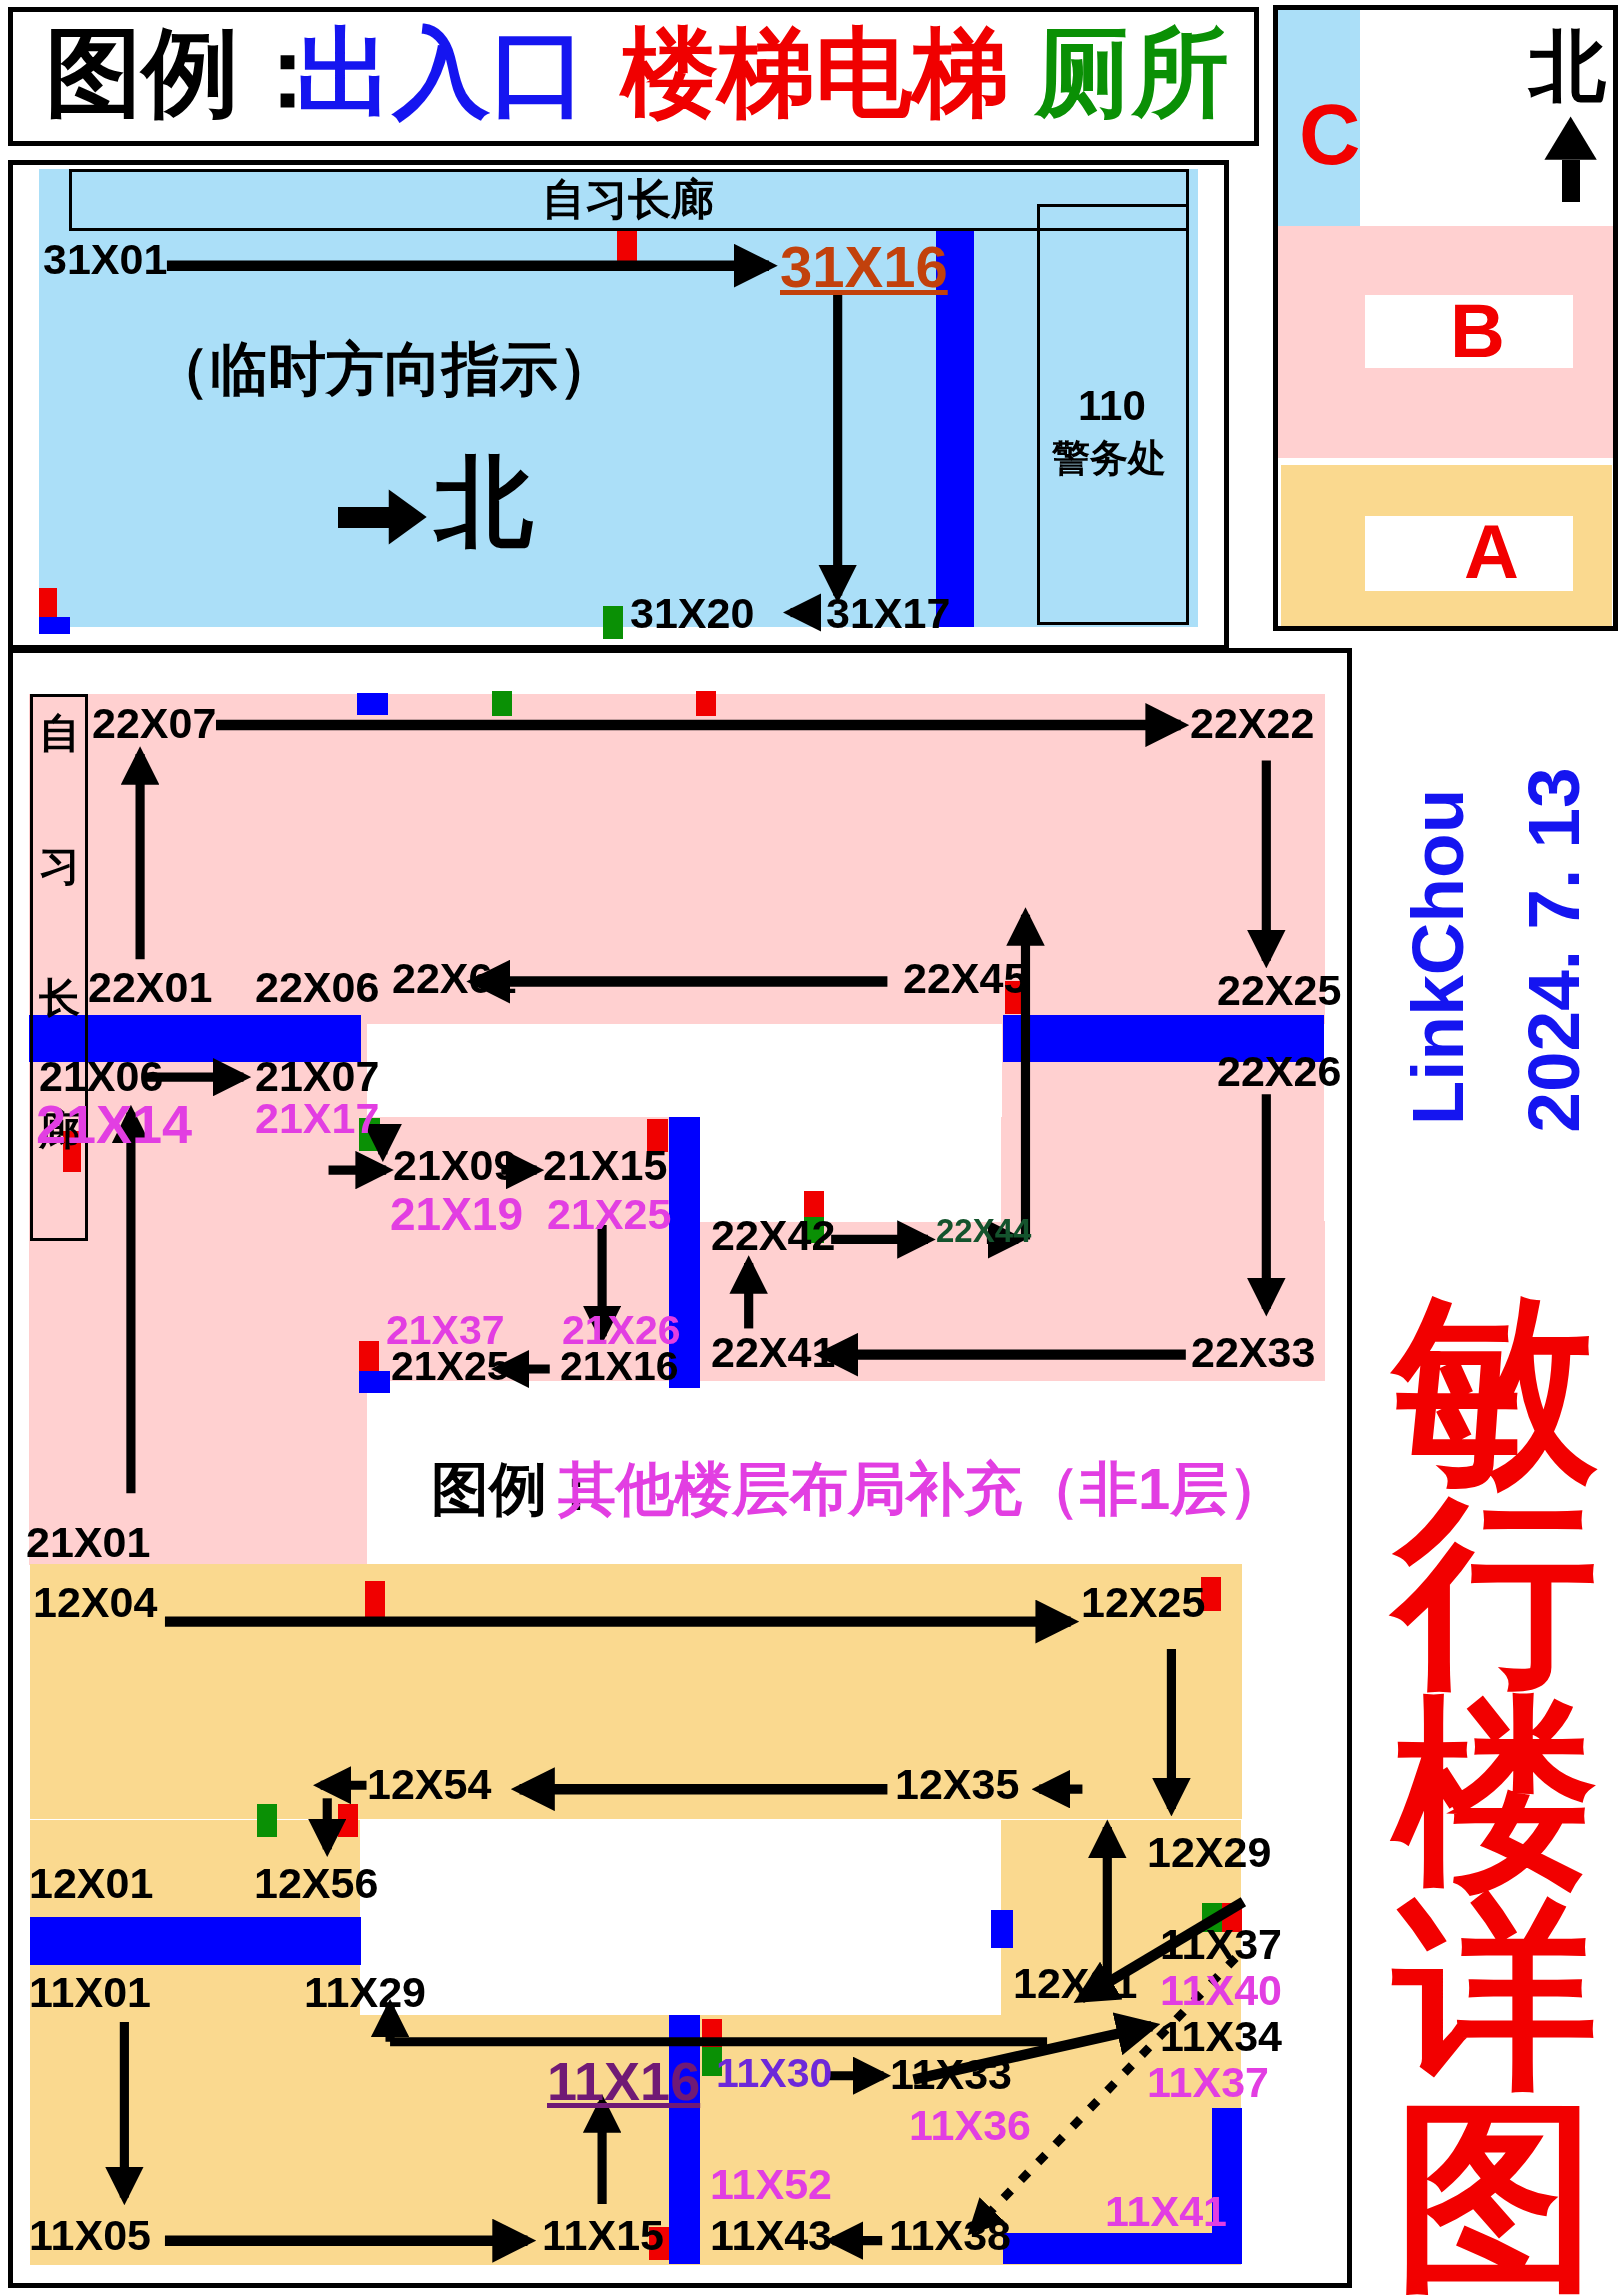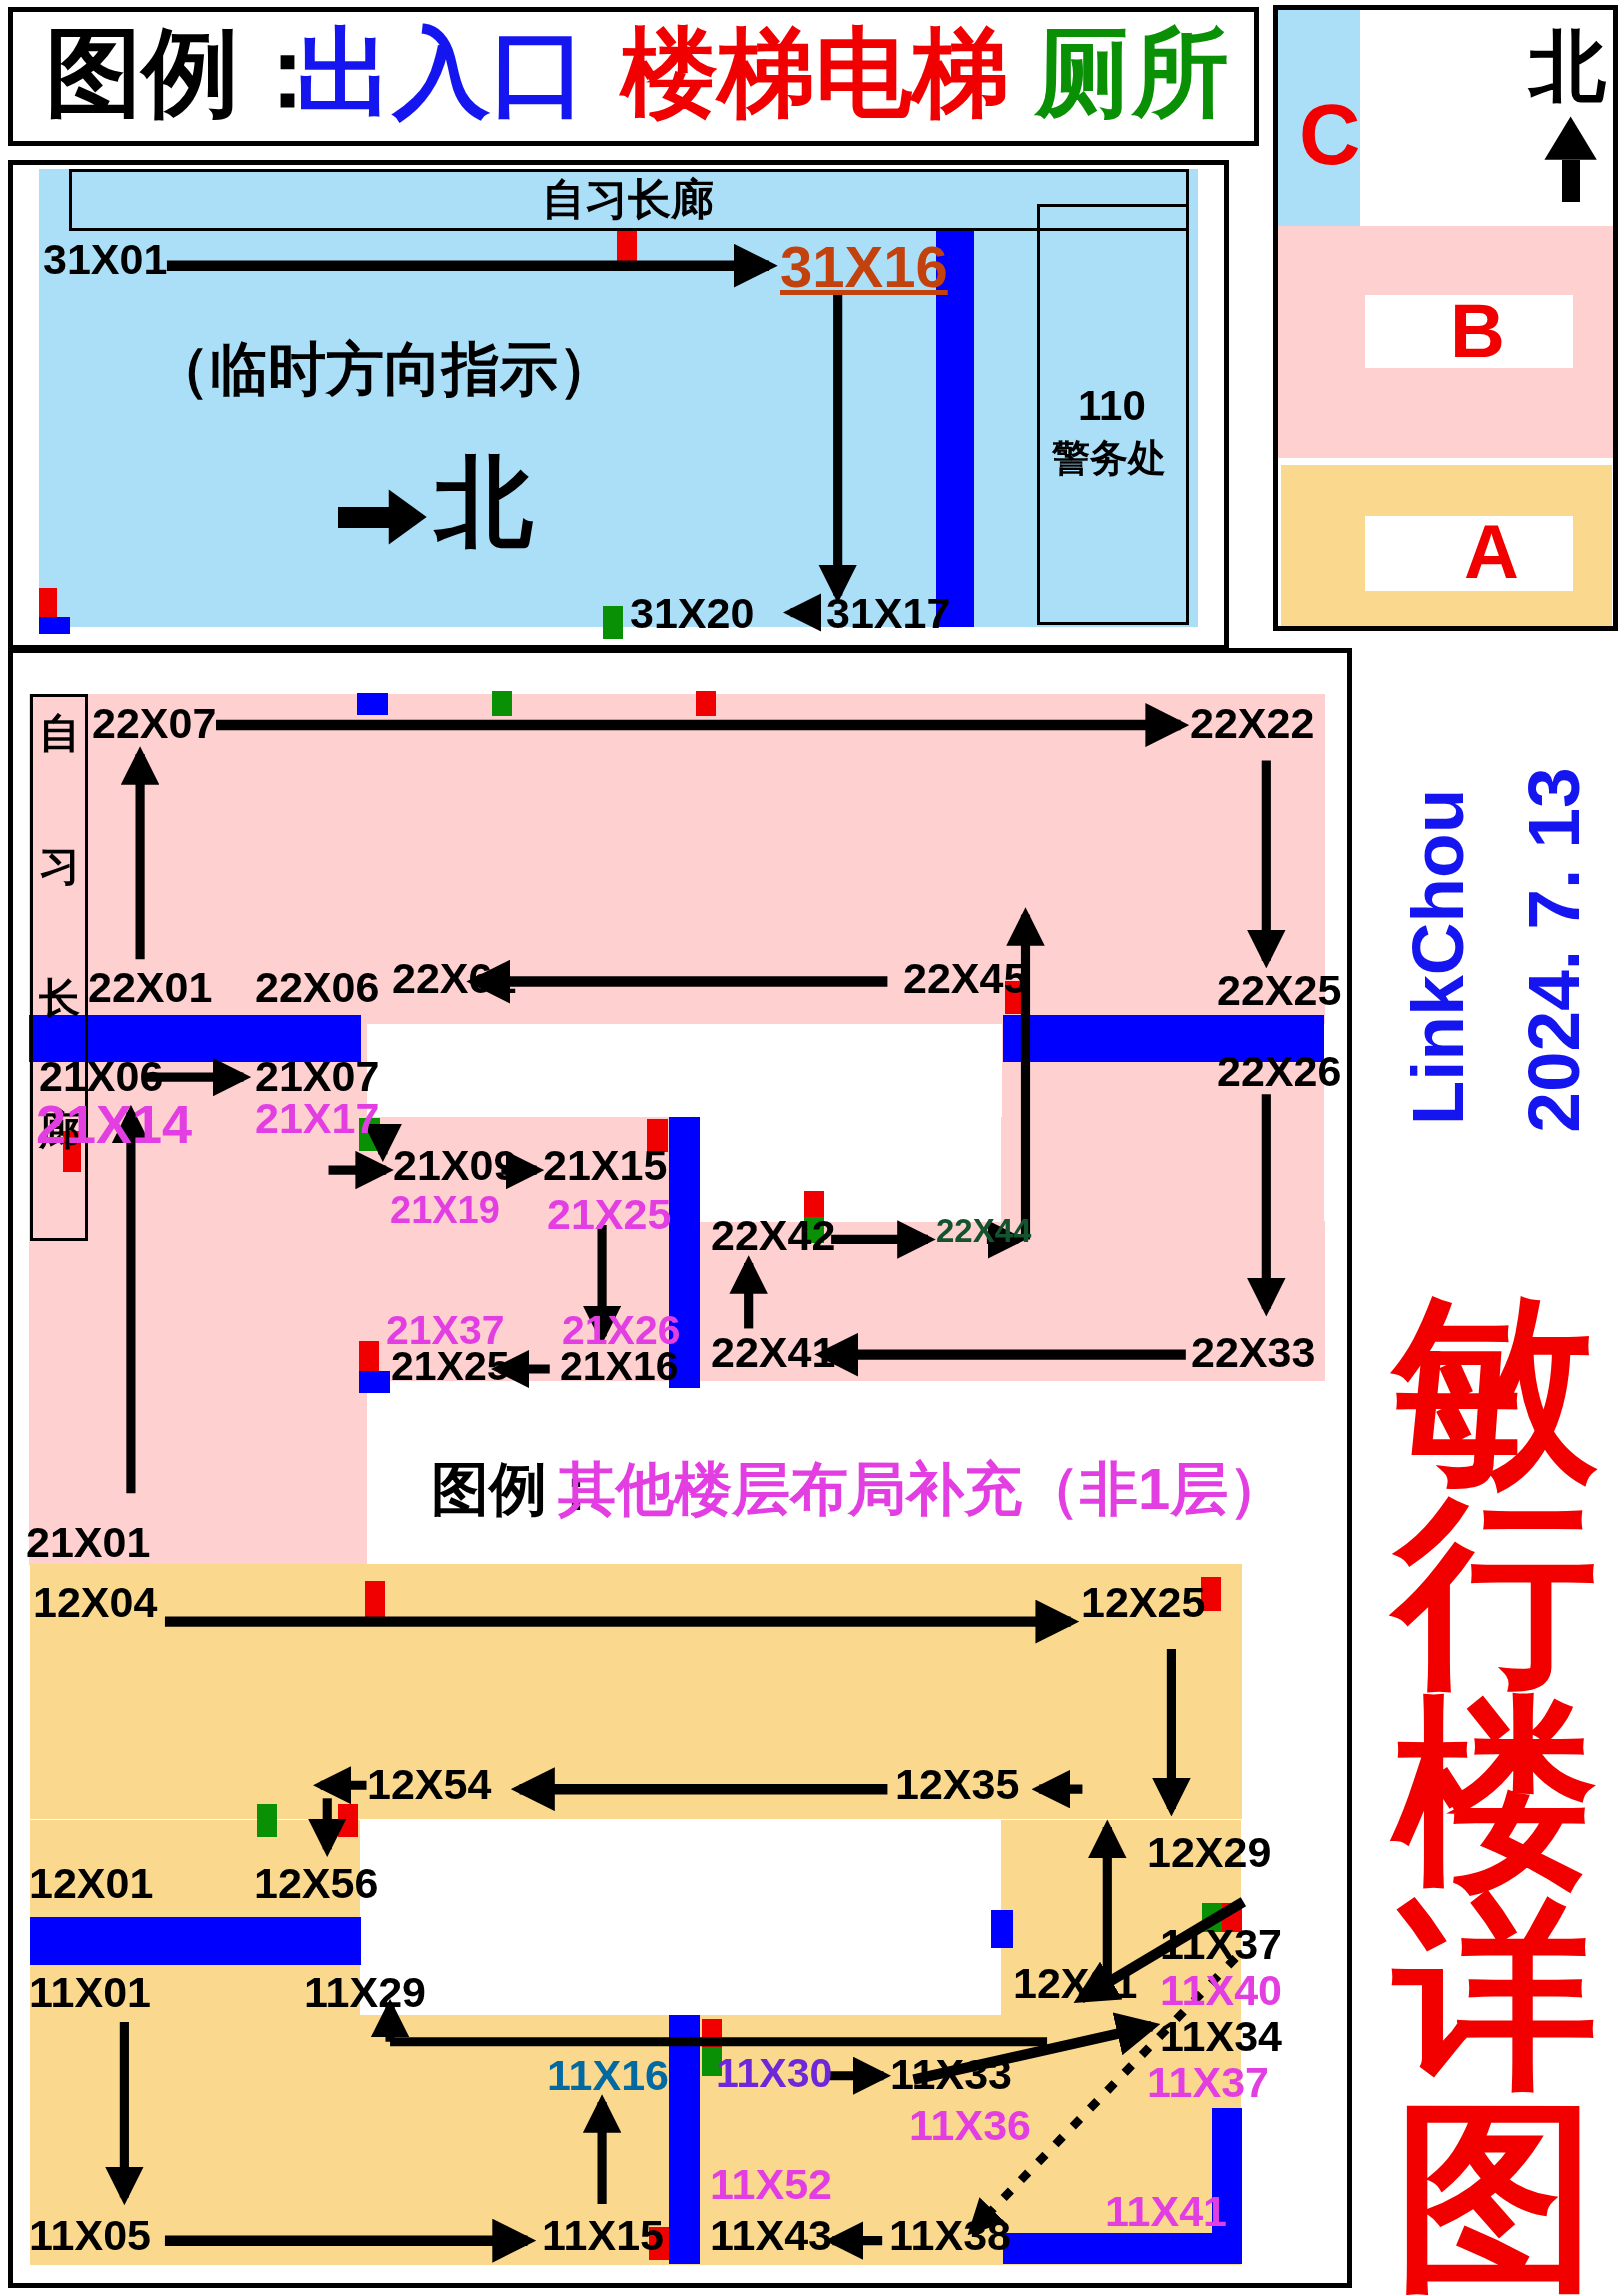--- a/index.html
+++ b/index.html
@@ -155,21 +155,21 @@
     <div class="lbl" style="left: 1217px; top: 969px; font-size: 43px; color: rgb(0, 0, 0);">22X25</div>
     <div class="lbl" style="left: 1217px; top: 1050px; font-size: 43px; color: rgb(0, 0, 0);">22X26</div>
     <div class="lbl" style="left: 88px; top: 966px; font-size: 43px; color: rgb(0, 0, 0);">22X01</div>
     <div class="lbl" style="left: 255px; top: 966px; font-size: 43px; color: rgb(0, 0, 0);">22X06</div>
     <div class="lbl" style="left: 39px; top: 1055px; font-size: 43px; color: rgb(0, 0, 0);">21X06</div>
     <div class="lbl" style="left: 255px; top: 1055px; font-size: 43px; color: rgb(0, 0, 0);">21X07</div>
     <div class="lbl" style="left: 36px; top: 1097px; font-size: 54px; color: rgb(226, 62, 226);">21X14</div>
     <div class="lbl" style="left: 255px; top: 1097px; font-size: 43px; color: rgb(226, 62, 226); text-align: right;">21X17</div>
     <div class="lbl" style="left: 393px; top: 1144px; font-size: 43px; color: rgb(0, 0, 0);">21X09</div>
     <div class="lbl" style="left: 543px; top: 1144px; font-size: 43px; color: rgb(0, 0, 0);">21X15</div>
-    <div class="lbl" style="left: 390px; top: 1191px; font-size: 38px; color: rgb(226, 62, 226);">21X19</div>
+    <div class="lbl" style="left: 390px; top: 1191px; font-size: 46px; color: rgb(226, 62, 226);">21X19</div>
     <div class="lbl" style="left: 547px; top: 1193px; font-size: 43px; color: rgb(226, 62, 226);">21X25</div>
     <div class="lbl" style="left: 386px; top: 1310px; font-size: 41px; color: rgb(226, 62, 226);">21X37</div>
     <div class="lbl" style="left: 562px; top: 1310px; font-size: 41px; color: rgb(226, 62, 226);">21X26</div>
     <div class="lbl" style="left: 391px; top: 1346px; font-size: 41px; color: rgb(0, 0, 0);">21X25</div>
     <div class="lbl" style="left: 560px; top: 1346px; font-size: 41px; color: rgb(0, 0, 0);">21X16</div>
     <div class="lbl" style="left: 711px; top: 1214px; font-size: 43px; color: rgb(0, 0, 0);">22X42</div>
     <div class="lbl" style="left: 936px; top: 1214px; font-size: 33px; color: #14532d;">22X44</div>
     <div class="lbl" style="left: 711px; top: 1331px; font-size: 43px; color: rgb(0, 0, 0);">22X41</div>
     <div class="lbl" style="left: 1191px; top: 1331px; font-size: 43px; color: rgb(0, 0, 0);">22X33</div>
     <div class="lbl" style="left: 26px; top: 1521px; font-size: 43px; color: rgb(0, 0, 0);">21X01</div>
@@ -182,21 +182,21 @@
     <div class="lbl" style="left: 1147px; top: 1831px; font-size: 43px; color: rgb(0, 0, 0);">12X29</div>
     <div class="lbl" style="left: 254px; top: 1862px; font-size: 43px; color: rgb(0, 0, 0);">12X56</div>
     <div class="lbl" style="left: 29px; top: 1862px; font-size: 43px; color: rgb(0, 0, 0);">12X01</div>
     <div class="lbl" style="left: 1013px; top: 1962px; font-size: 43px; color: rgb(0, 0, 0);">12X31</div>
     <div class="lbl" style="left: 1160px; top: 1923px; font-size: 43px; color: rgb(0, 0, 0);">11X37</div>
     <div class="lbl" style="left: 1160px; top: 1969px; font-size: 43px; color: rgb(226, 62, 226);">11X40</div>
     <div class="lbl" style="left: 1160px; top: 2015px; font-size: 43px; color: rgb(0, 0, 0);">11X34</div>
     <div class="lbl" style="left: 1147px; top: 2061px; font-size: 43px; color: rgb(226, 62, 226);">11X37</div>
     <div class="lbl" style="left: 29px; top: 1971px; font-size: 43px; color: rgb(0, 0, 0);">11X01</div>
     <div class="lbl" style="left: 304px; top: 1971px; font-size: 43px; color: rgb(0, 0, 0);">11X29</div>
-    <div class="lbl" style="left: 547px; top: 2054px; font-size: 43px; color: #0369a1;">11X16</div>
+    <div class="lbl" style="left: 547px; top: 2054px; font-size: 54px; color: #701a75; text-decoration: underline;">11X16</div>
     <div class="lbl" style="left: 716px; top: 2053px; font-size: 41px; color: #6d28d9;">11X30</div>
     <div class="lbl" style="left: 890px; top: 2053px; font-size: 43px; color: rgb(0, 0, 0);">11X33</div>
     <div class="lbl" style="left: 909px; top: 2104px; font-size: 43px; color: rgb(226, 62, 226);">11X36</div>
     <div class="lbl" style="left: 710px; top: 2163px; font-size: 43px; color: rgb(226, 62, 226);">11X52</div>
     <div class="lbl" style="left: 710px; top: 2214px; font-size: 43px; color: rgb(0, 0, 0);">11X43</div>
     <div class="lbl" style="left: 889px; top: 2214px; font-size: 43px; color: rgb(0, 0, 0);">11X38</div>
     <div class="lbl" style="left: 1105px; top: 2190px; font-size: 43px; color: rgb(226, 62, 226);">11X41</div>
     <div class="lbl" style="left: 29px; top: 2214px; font-size: 43px; color: rgb(0, 0, 0);">11X05</div>
     <div class="lbl" style="left: 542px; top: 2214px; font-size: 43px; color: rgb(0, 0, 0);">11X15</div>
     <div class="lbl rot" style="left: 1437px; top: 957px; font-size: 73px; color: rgb(21, 21, 240);">LinkChou</div>

